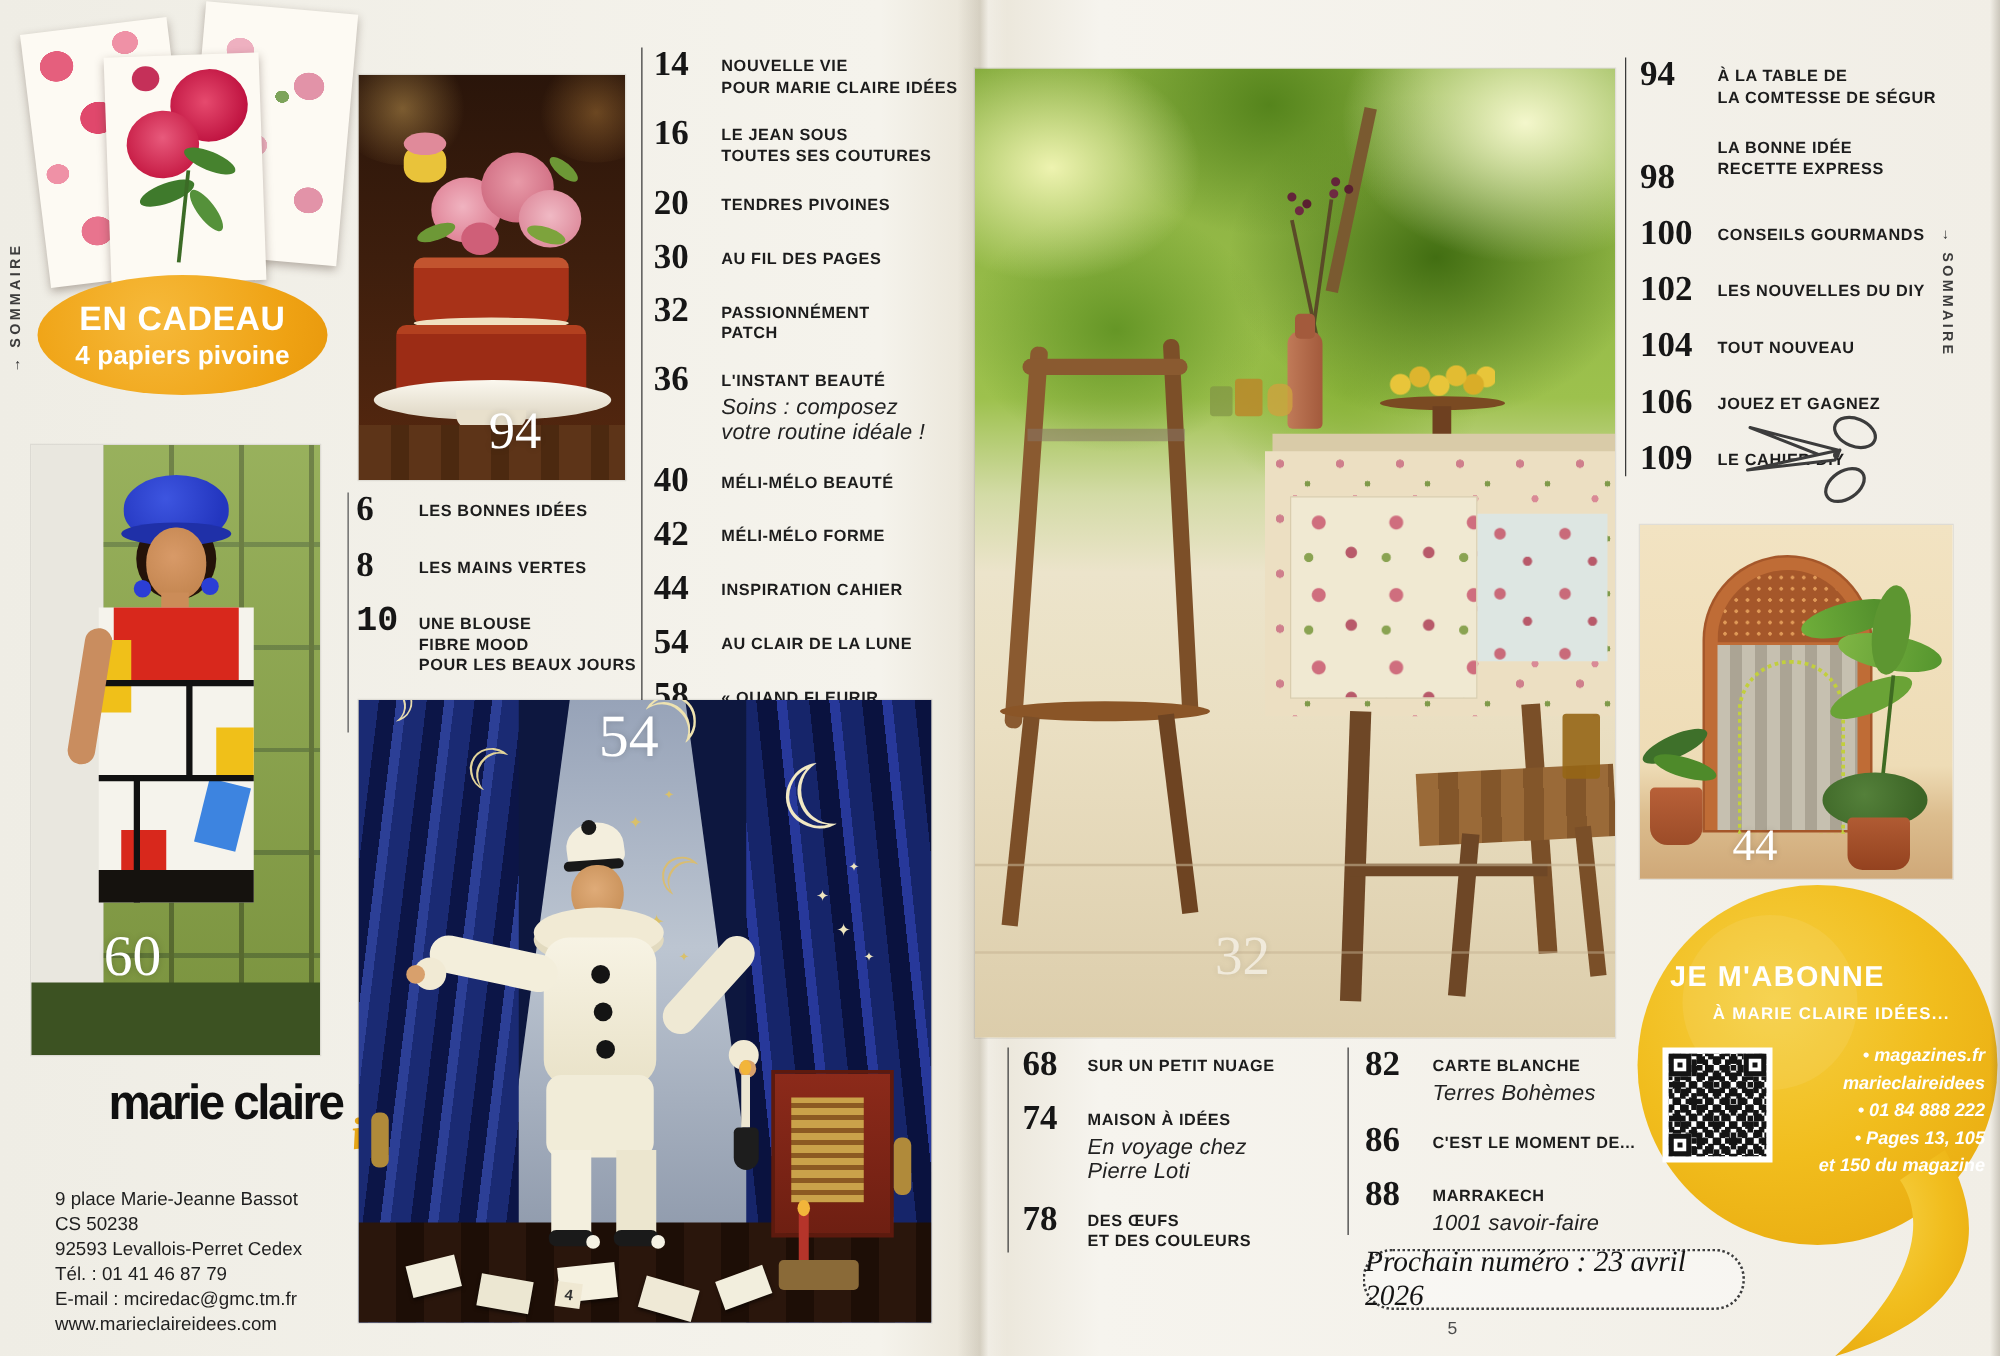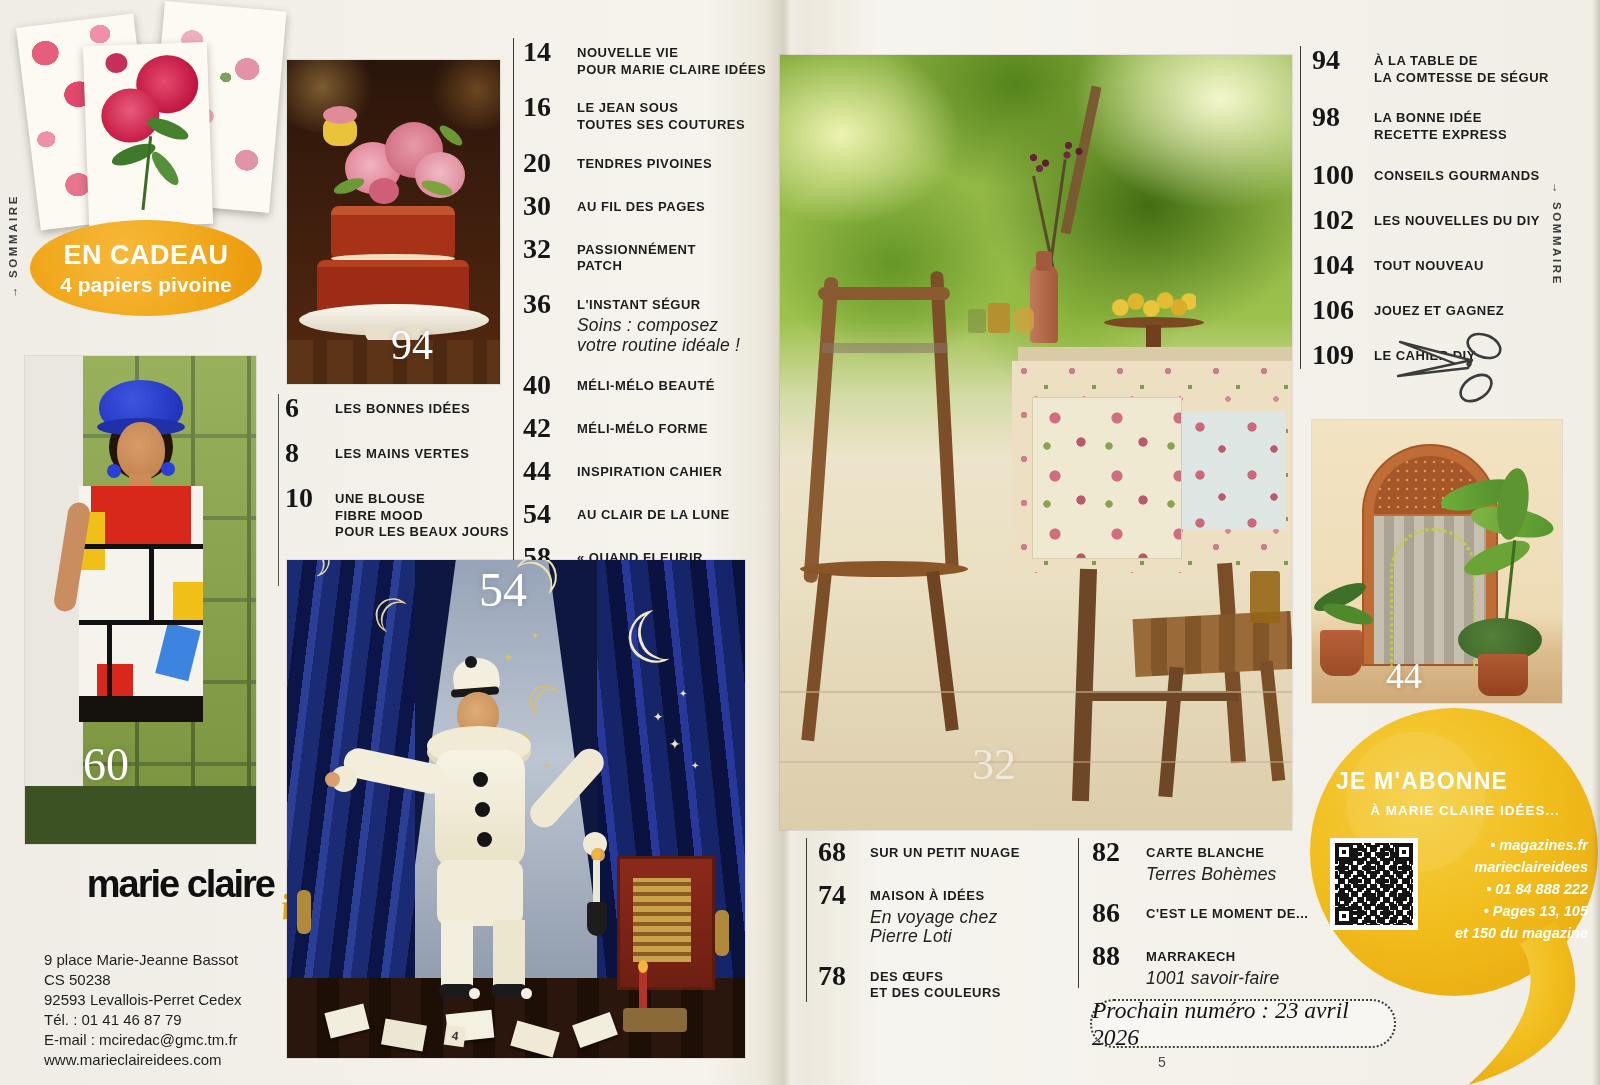--- a/index.html
+++ b/index.html
@@ -128,21 +128,21 @@
           <div class="lbl">LES BONNES IDÉES</div>
         </div>
     </div>
     <div class="entry">
       <div class="num" style="width:50px;">8</div>
       <div class="txt">
           <div class="lbl">LES MAINS VERTES</div>
         </div>
     </div>
     <div class="entry">
-      <div class="num" style="width:50px;">10</div>
+      <div class="num" style="width:50px;font-family:Liberation Mono, monospace;">10</div>
       <div class="txt">
           <div class="lbl">UNE BLOUSE
 FIBRE MOOD
 POUR LES BEAUX JOURS</div>
         </div>
     </div>
     <div class="entry">
       <div class="num" style="width:50px;">12</div>
       <div class="txt">
           <div class="lbl">SLIPOVER DE MI-SAISON</div>
@@ -180,21 +180,21 @@
     <div class="entry">
       <div class="num" style="width:54px;">32</div>
       <div class="txt">
           <div class="lbl">PASSIONNÉMENT
 PATCH</div>
         </div>
     </div>
     <div class="entry">
       <div class="num" style="width:54px;">36</div>
       <div class="txt">
-        <div class="lbl">L'INSTANT SÉGUR</div>
+        <div class="lbl">L'INSTANT BEAUTÉ</div>
         <div class="sub">Soins : composez
 votre routine idéale !</div>
       </div>
     </div>
     <div class="entry">
       <div class="num" style="width:54px;">40</div>
       <div class="txt">
           <div class="lbl">MÉLI-MÉLO BEAUTÉ</div>
         </div>
     </div>
@@ -402,21 +402,21 @@
 
   <div class="abs toc" style="left:1300px;top:46px;width:272px;gap:17px;padding-left:11px;">
     <div class="entry">
       <div class="num" style="width:62px;">94</div>
       <div class="txt">
           <div class="lbl">À LA TABLE DE
 LA COMTESSE DE SÉGUR</div>
         </div>
     </div>
     <div class="entry">
-      <div class="num" style="width:62px;">98</div>
+      <div class="num" style="width:62px;margin-top:25px;">98</div>
       <div class="txt">
           <div class="lbl">LA BONNE IDÉE
 RECETTE EXPRESS</div>
         </div>
     </div>
     <div class="entry">
       <div class="num" style="width:62px;">100</div>
       <div class="txt">
           <div class="lbl">CONSEILS GOURMANDS</div>
         </div>

